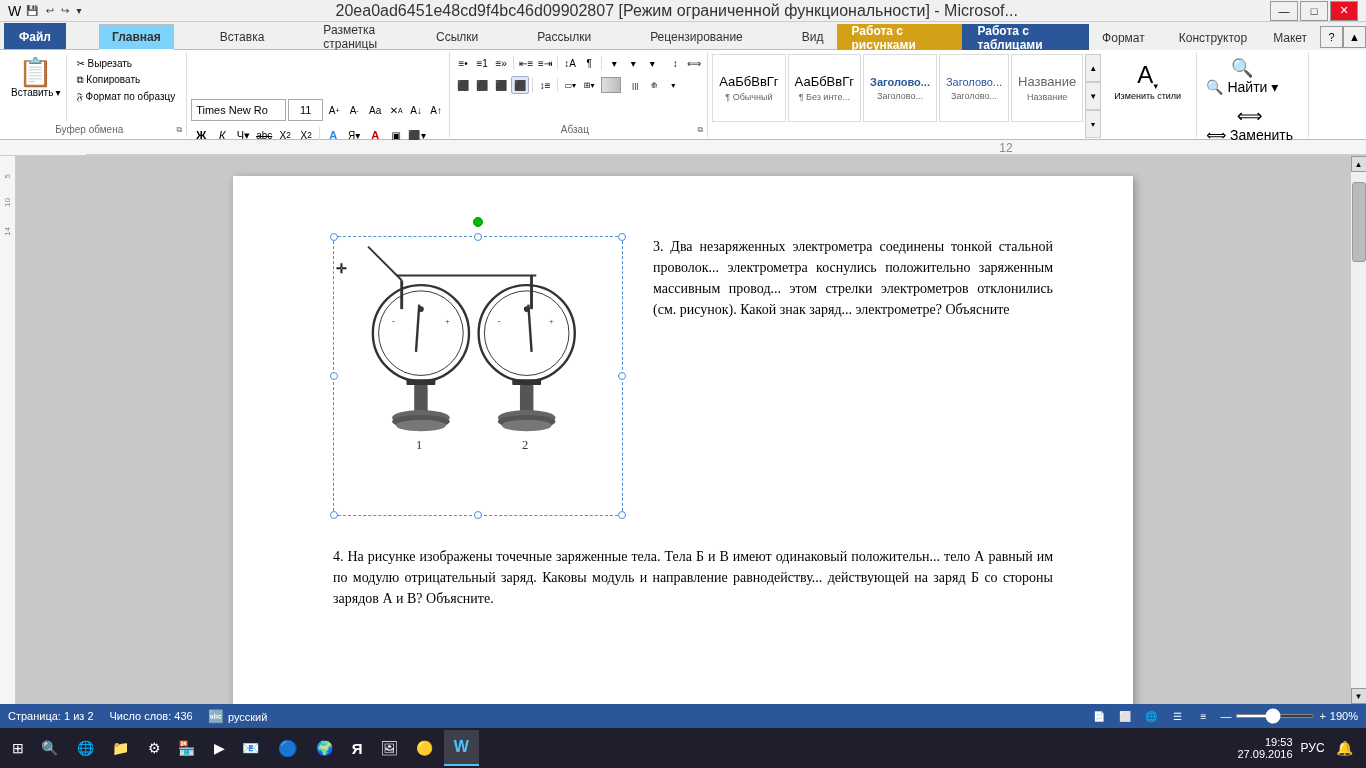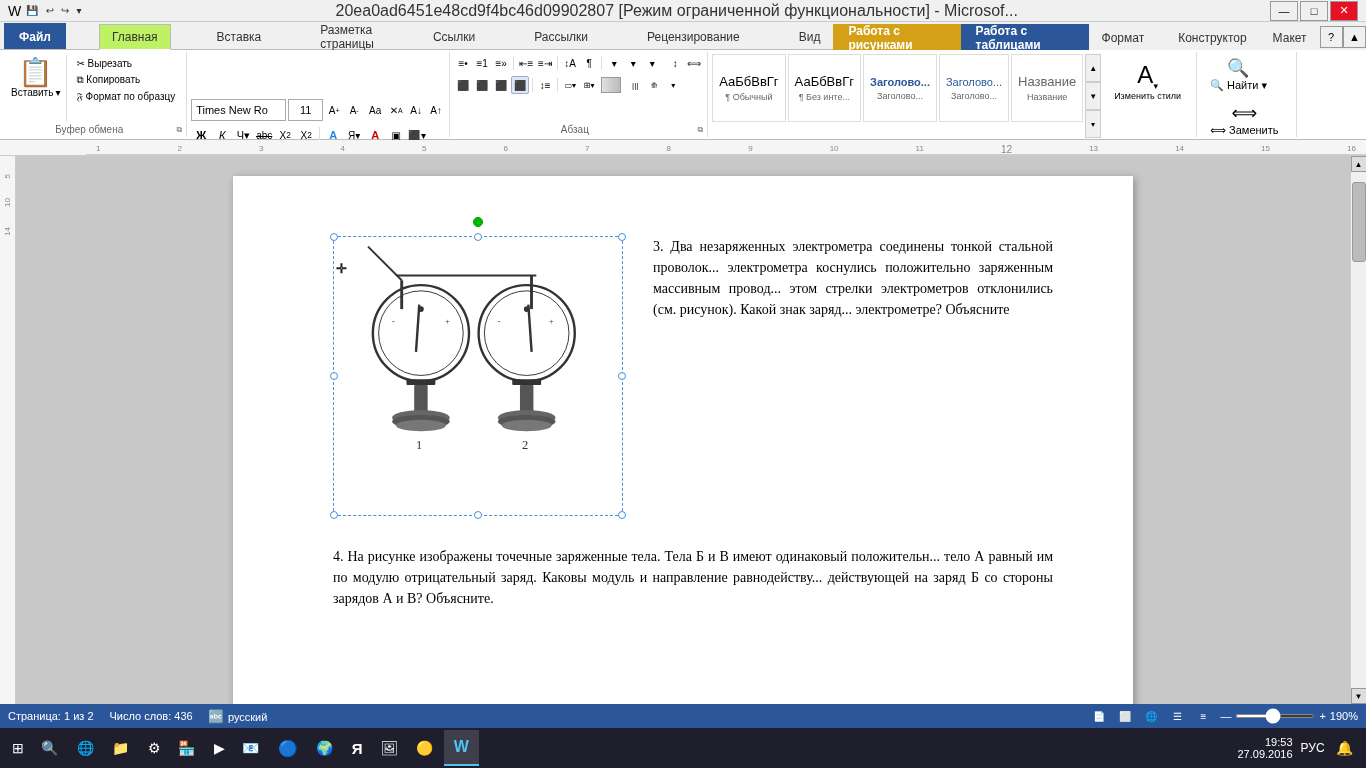--- a/index.html
+++ b/index.html
@@ -38,25 +38,25 @@
       font-size: 12px;
       cursor: pointer;
       border: 1px solid transparent;
       border-bottom: none;
       background: none;
       color: #333;
       height: 26px;
       display: flex; align-items: center;
     }
     .ribbon-tab.active {
-      background: #bef264;
+      background: #7dd3fc;
       border-color: #bbb;
       border-bottom: 1px solid white;
       color: #333;
-      font-weight: normal;
+      font-weight: bold;
       margin-bottom: -1px;
       z-index: 1;
     }
     .ribbon-tab.file-tab {
       background: #2b579a;
       color: white;
       font-weight: bold;
       padding: 4px 14px;
     }
     .ribbon-tab-extra {
@@ -383,21 +383,21 @@
     .find-btn {
       display: flex;
       flex-direction: column;
       align-items: center;
       cursor: pointer;
       padding: 2px 4px;
       border: 1px solid transparent;
       border-radius: 2px;
     }
     .find-icon { font-size: 18px; }
-    .find-label { font-size: 11px; }
+    .find-label { font-size: 14px; }
 
     .doc-image-plus {
       position: absolute;
       top: 22px;
       left: 2px;
       font-size: 13px;
       font-weight: bold;
       color: #222;
     }
   </style>
@@ -631,21 +631,21 @@
       <span style="font-size:8px; color:#888;">2</span>
       <span style="font-size:8px; color:#888;">3</span>
       <span style="font-size:8px; color:#888;">4</span>
       <span style="font-size:8px; color:#888;">5</span>
       <span style="font-size:8px; color:#888;">6</span>
       <span style="font-size:8px; color:#888;">7</span>
       <span style="font-size:8px; color:#888;">8</span>
       <span style="font-size:8px; color:#888;">9</span>
       <span style="font-size:8px; color:#888;">10</span>
       <span style="font-size:8px; color:#888;">11</span>
-      <span style="font-size:10px; color:#888;">12</span>
+      <span style="font-size:12px; color:#888;margin-top:8px;">12</span>
       <span style="font-size:8px; color:#888;">13</span>
       <span style="font-size:8px; color:#888;">14</span>
       <span style="font-size:8px; color:#888;">15</span>
       <span style="font-size:8px; color:#888;">16</span>
     </div>
   </div>
 </div>
 
 <div class="main-area">
 

